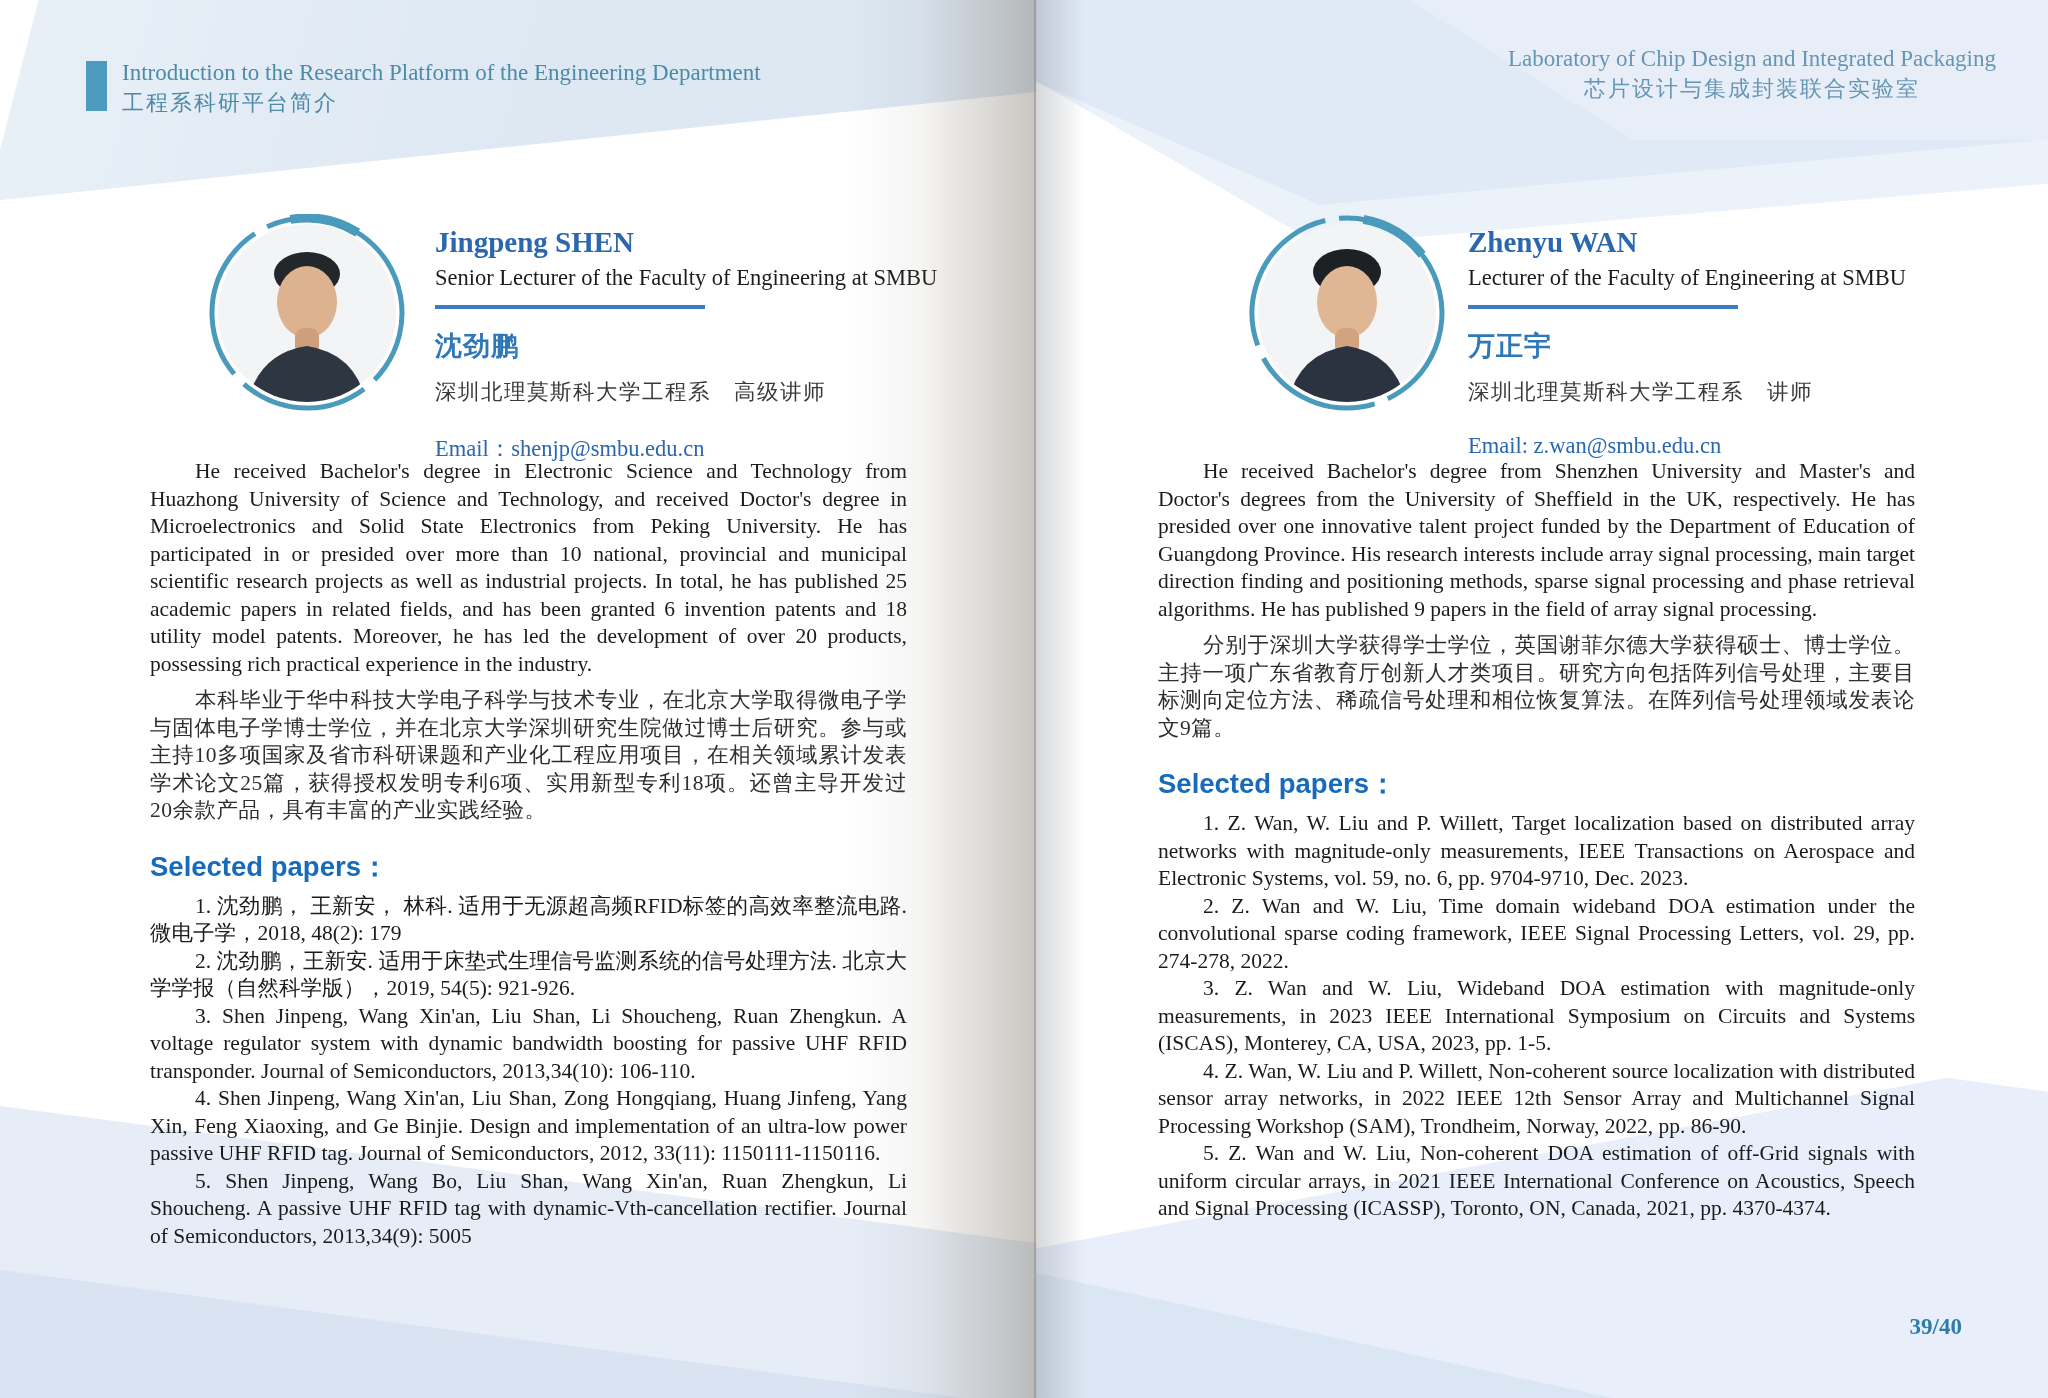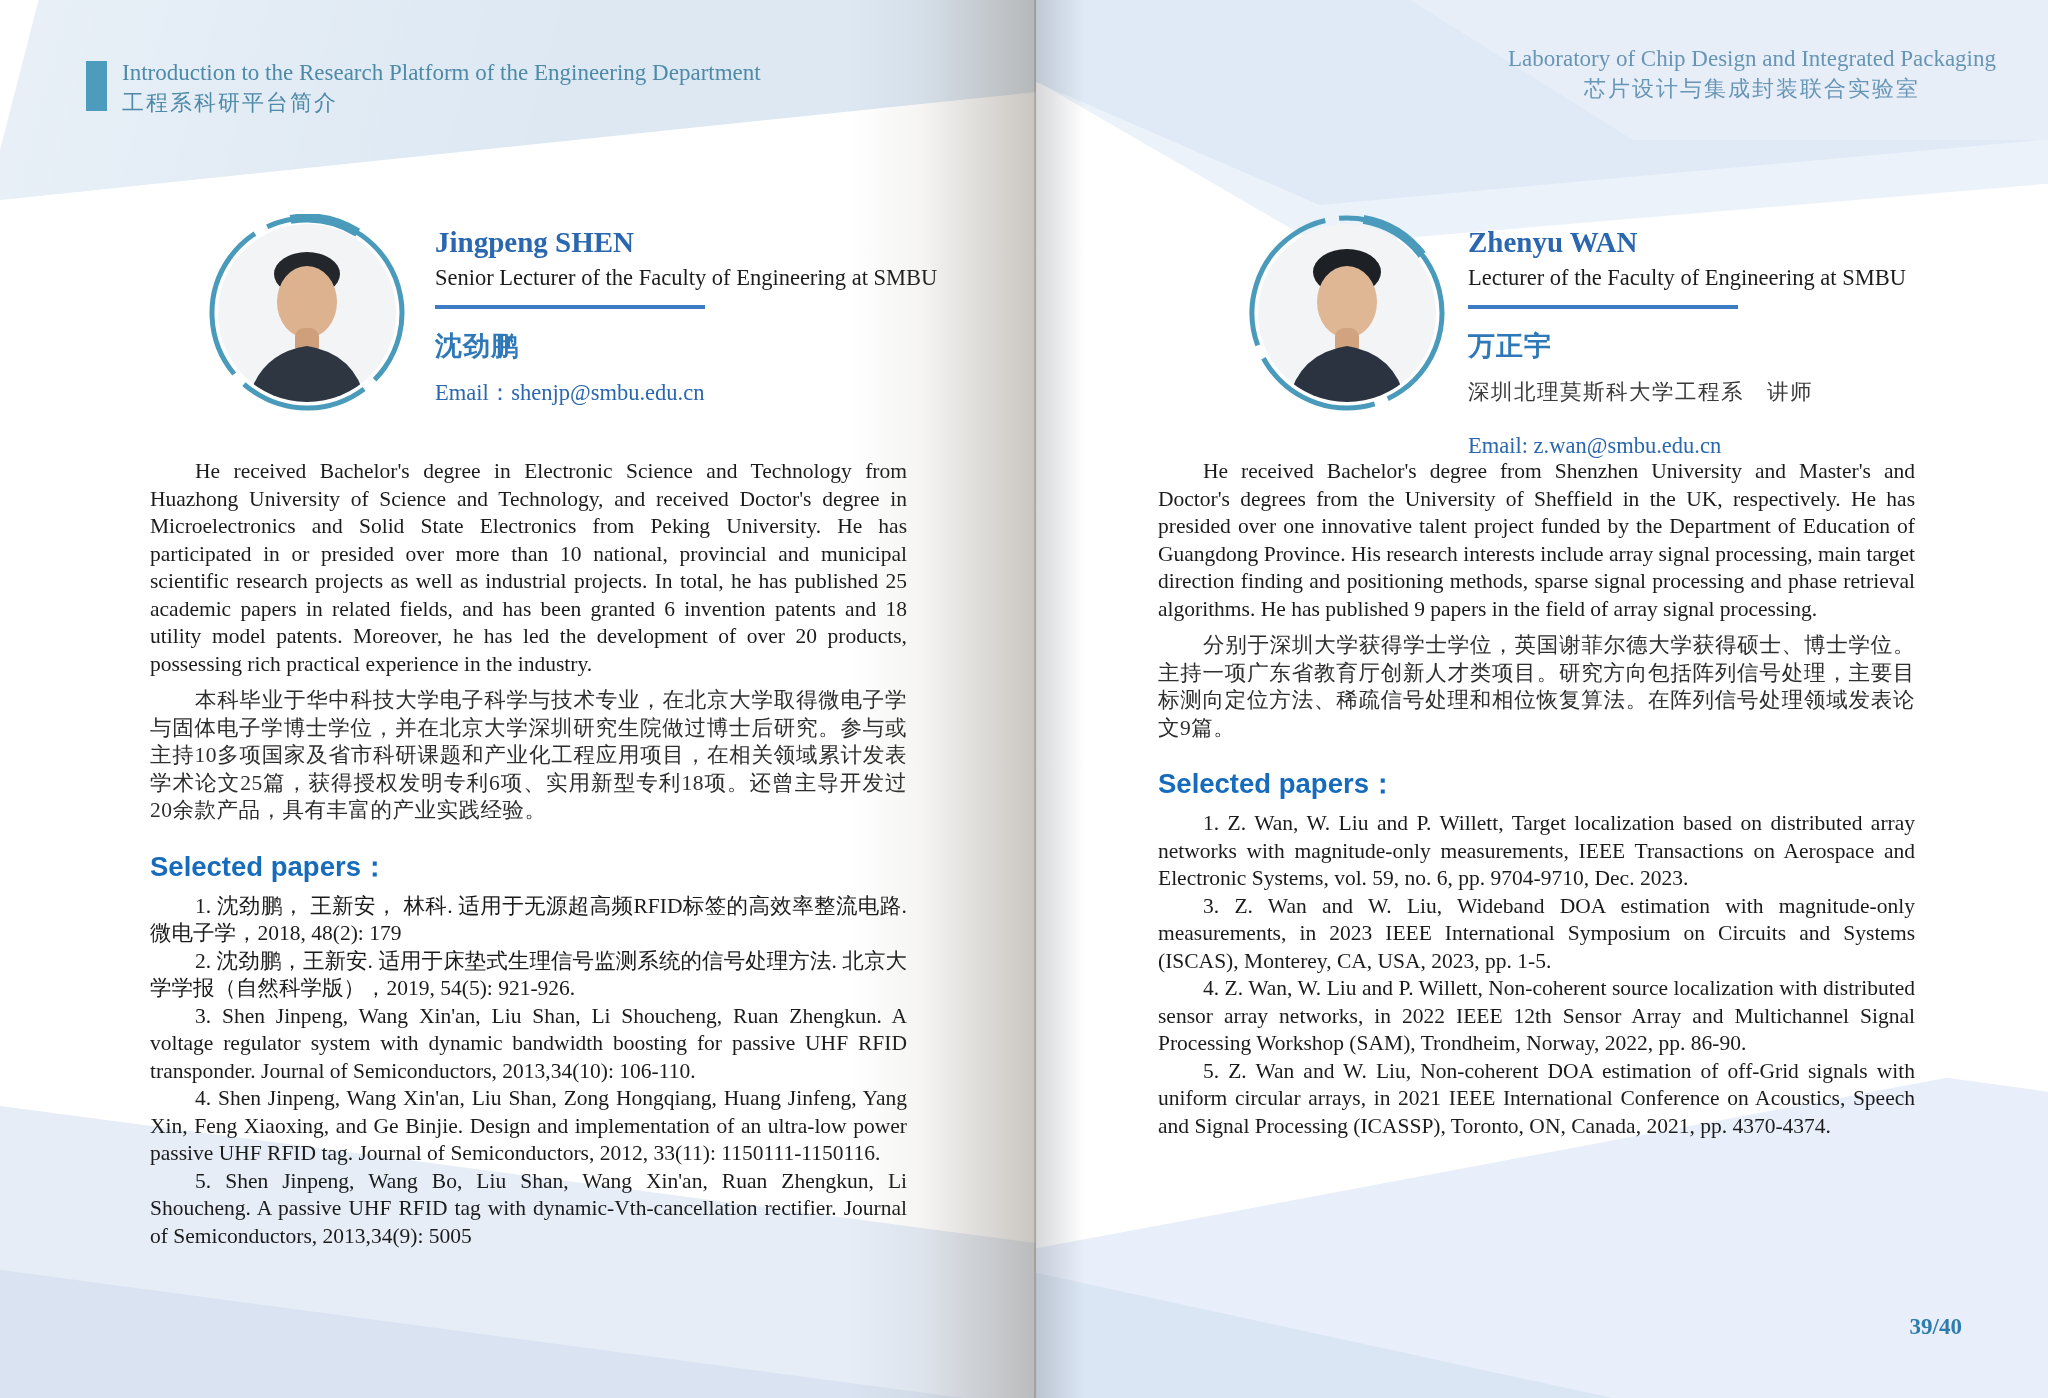--- a/index.html
+++ b/index.html
@@ -126,20 +126,21 @@
         </g>
         <circle cx="99" cy="99" r="95" fill="none" stroke="#4a9abc" stroke-width="5" stroke-dasharray="165 14 130 14 160 14" transform="rotate(-55 99 99)"></circle>
         <circle cx="99" cy="99" r="95" fill="none" stroke="#4a9abc" stroke-width="9" stroke-dasharray="70 527" transform="rotate(-100 99 99)"></circle>
       </svg>
     </div>
     <div class="info">
       <h2 class="name-en">Jingpeng SHEN</h2>
       <div class="title-en">Senior Lecturer of the Faculty of Engineering at SMBU</div>
       <div class="rule"></div>
       <h3 class="name-zh">沈劲鹏</h3>
+      <div class="title-zh">深圳北理莫斯科大学工程系　高级讲师</div>
       <div class="email">Email：shenjp@smbu.edu.cn</div>
     </div>
   </section>
 
   <section class="profile profile-right">
     <div class="photo">
       <svg width="198" height="198" viewBox="0 0 198 198">
         <defs>
             <clipPath id="pc2">
               <circle cx="99" cy="99" r="89"></circle>
@@ -178,20 +179,21 @@
         <p class="paper">5. Shen Jinpeng, Wang Bo, Liu Shan, Wang Xin'an, Ruan Zhengkun, Li Shoucheng. A passive UHF RFID tag with dynamic-Vth-cancellation rectifier. Journal of Semiconductors, 2013,34(9): 5005</p>
       </div>
   </main>
 
   <main class="col col-right">
     <p class="bio en">He received Bachelor's degree from Shenzhen University and Master's and Doctor's degrees from the University of Sheffield in the UK, respectively. He has presided over one innovative talent project funded by the Department of Education of Guangdong Province. His research interests include array signal processing, main target direction finding and positioning methods, sparse signal processing and phase retrieval algorithms. He has published 9 papers in the field of array signal processing.</p>
     <p class="bio zh">分别于深圳大学获得学士学位，英国谢菲尔德大学获得硕士、博士学位。主持一项广东省教育厅创新人才类项目。研究方向包括阵列信号处理，主要目标测向定位方法、稀疏信号处理和相位恢复算法。在阵列信号处理领域发表论文9篇。</p>
     <h4 class="papers-h">Selected papers：</h4>
     <div class="papers">
         <p class="paper">1. Z. Wan, W. Liu and P. Willett, Target localization based on distributed array networks with magnitude-only measurements, IEEE Transactions on Aerospace and Electronic Systems, vol. 59, no. 6, pp. 9704-9710, Dec. 2023.</p>
+        <p class="paper">2. Z. Wan and W. Liu, Time domain wideband DOA estimation under the convolutional sparse coding framework, IEEE Signal Processing Letters, vol. 29, pp. 274-278, 2022.</p>
         <p class="paper">3. Z. Wan and W. Liu, Wideband DOA estimation with magnitude-only measurements, in 2023 IEEE International Symposium on Circuits and Systems (ISCAS), Monterey, CA, USA, 2023, pp. 1-5.</p>
         <p class="paper">4. Z. Wan, W. Liu and P. Willett, Non-coherent source localization with distributed sensor array networks, in 2022 IEEE 12th Sensor Array and Multichannel Signal Processing Workshop (SAM), Trondheim, Norway, 2022, pp. 86-90.</p>
         <p class="paper">5. Z. Wan and W. Liu, Non-coherent DOA estimation of off-Grid signals with uniform circular arrays, in 2021 IEEE International Conference on Acoustics, Speech and Signal Processing (ICASSP), Toronto, ON, Canada, 2021, pp. 4370-4374.</p>
       </div>
   </main>
 
   <div class="pagenum">39/40</div>
 </div>
 
 </body></html>

